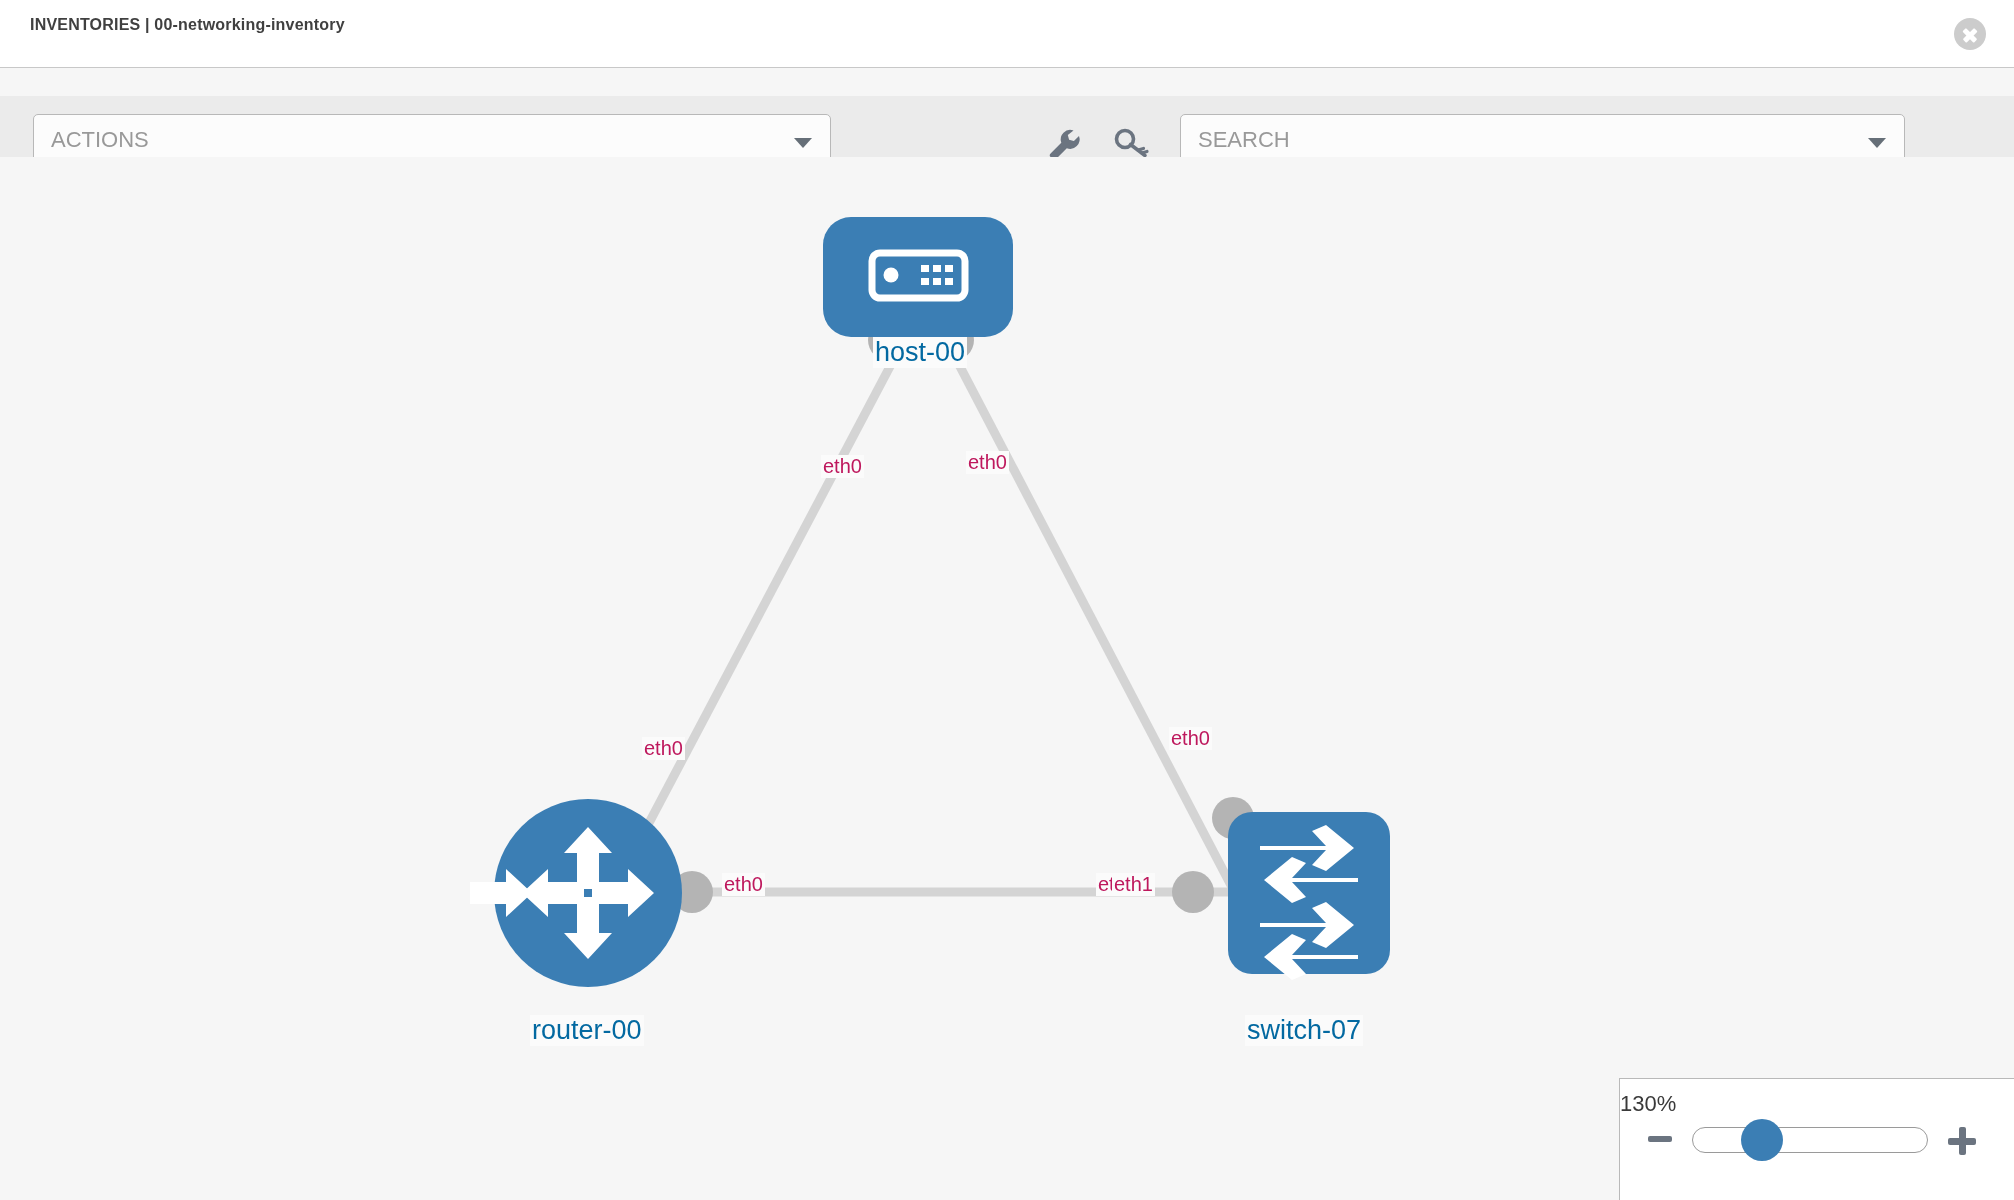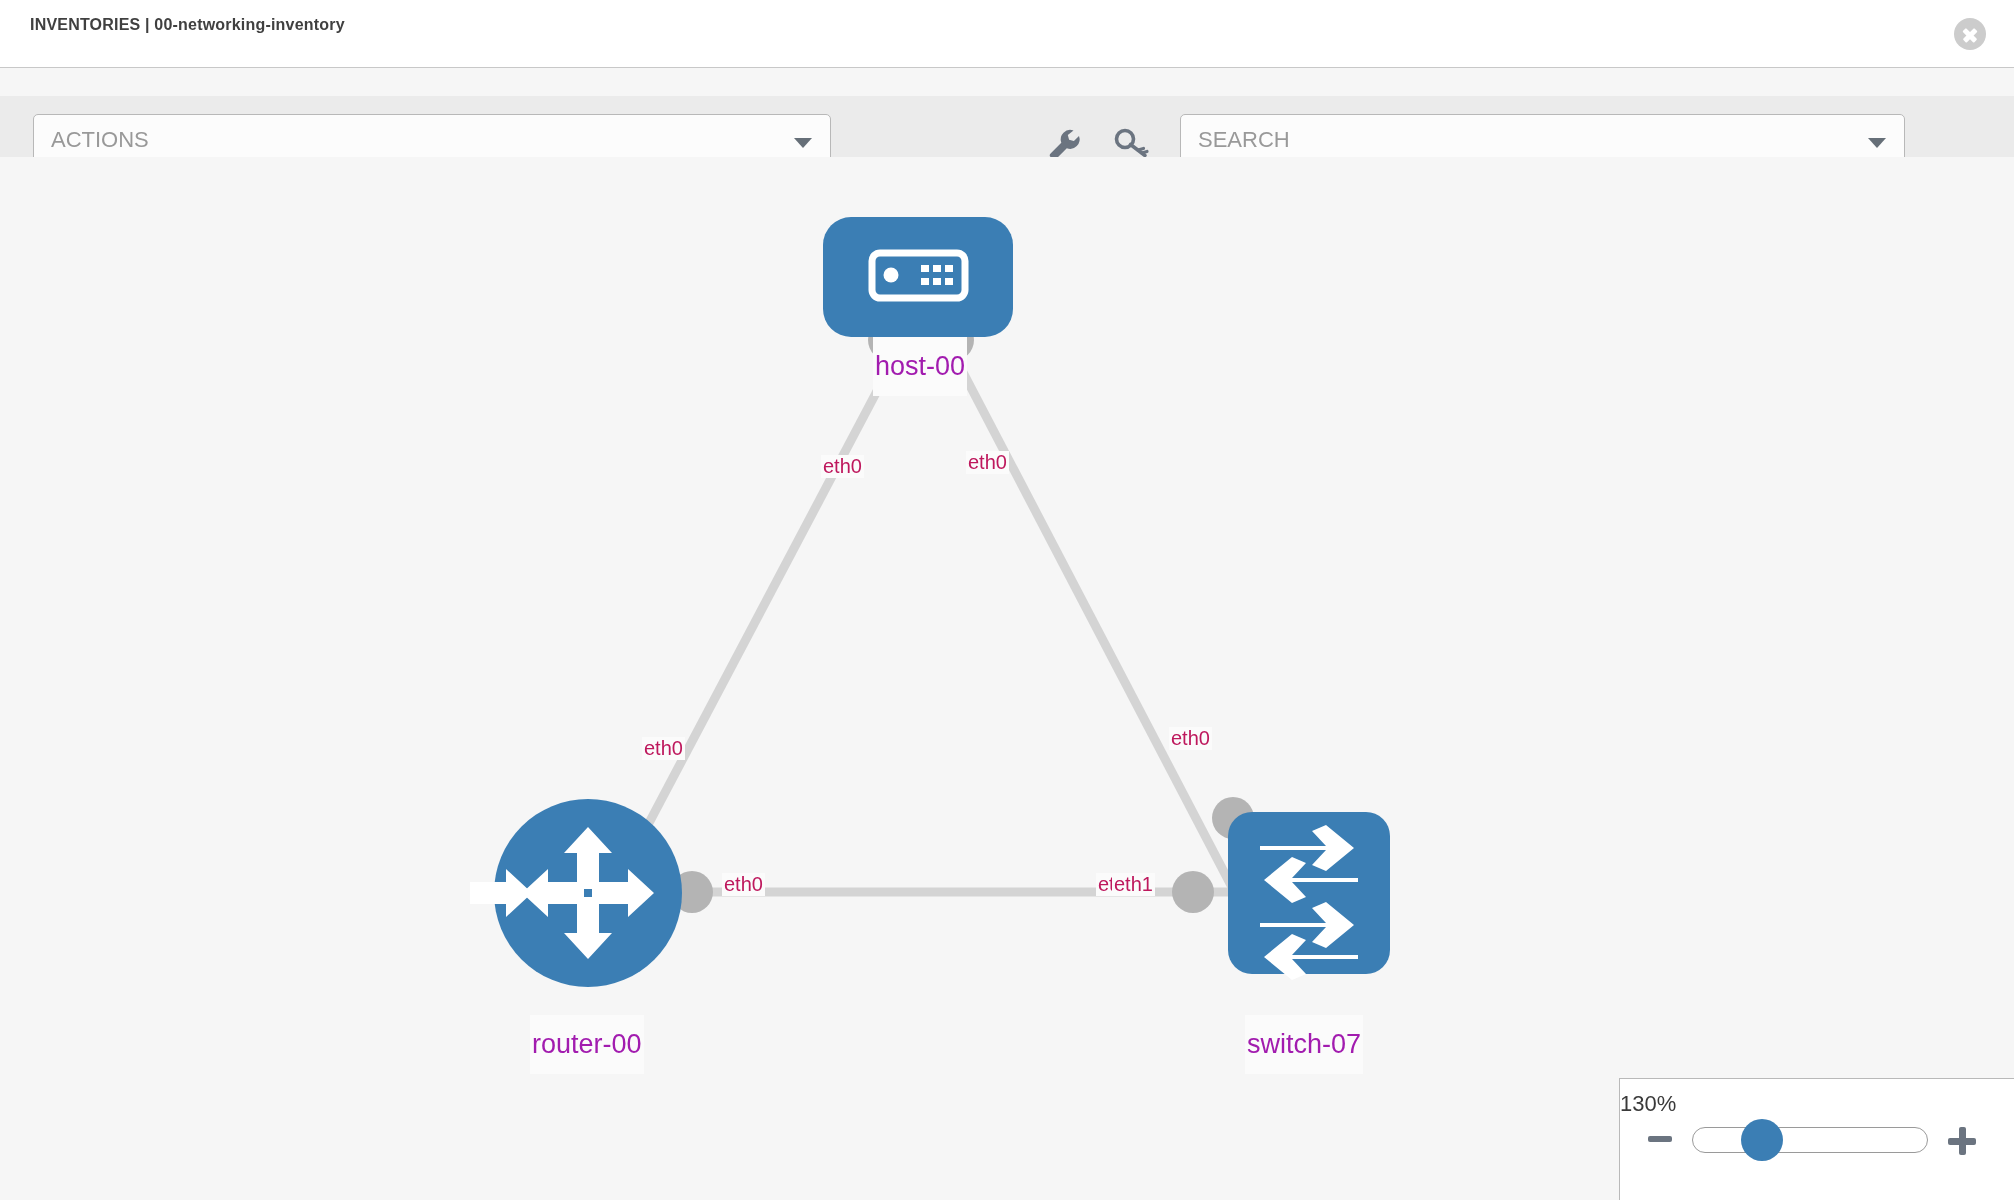--- a/index.html
+++ b/index.html
@@ -103,24 +103,24 @@
     left: 0; top: 157px;
     width: 2014px; height: 1043px;
     background: #f6f6f6;
     overflow: hidden;
   }
   #topology-svg { position: absolute; left: 0; top: 0; }
 
   .node-label {
     position: absolute;
     font-size: 27px;
-    color: #a21caf;
+    color: #0369a1;
     background: #fbfbfb;
     white-space: nowrap;
-    padding: 14px 2px;
+    padding: 0 2px;
   }
   .iface-label {
     position: absolute;
     font-size: 20px;
     color: #be185d;
     background: #fbfbfb;
     white-space: nowrap;
     padding: 0 2px;
   }
 

